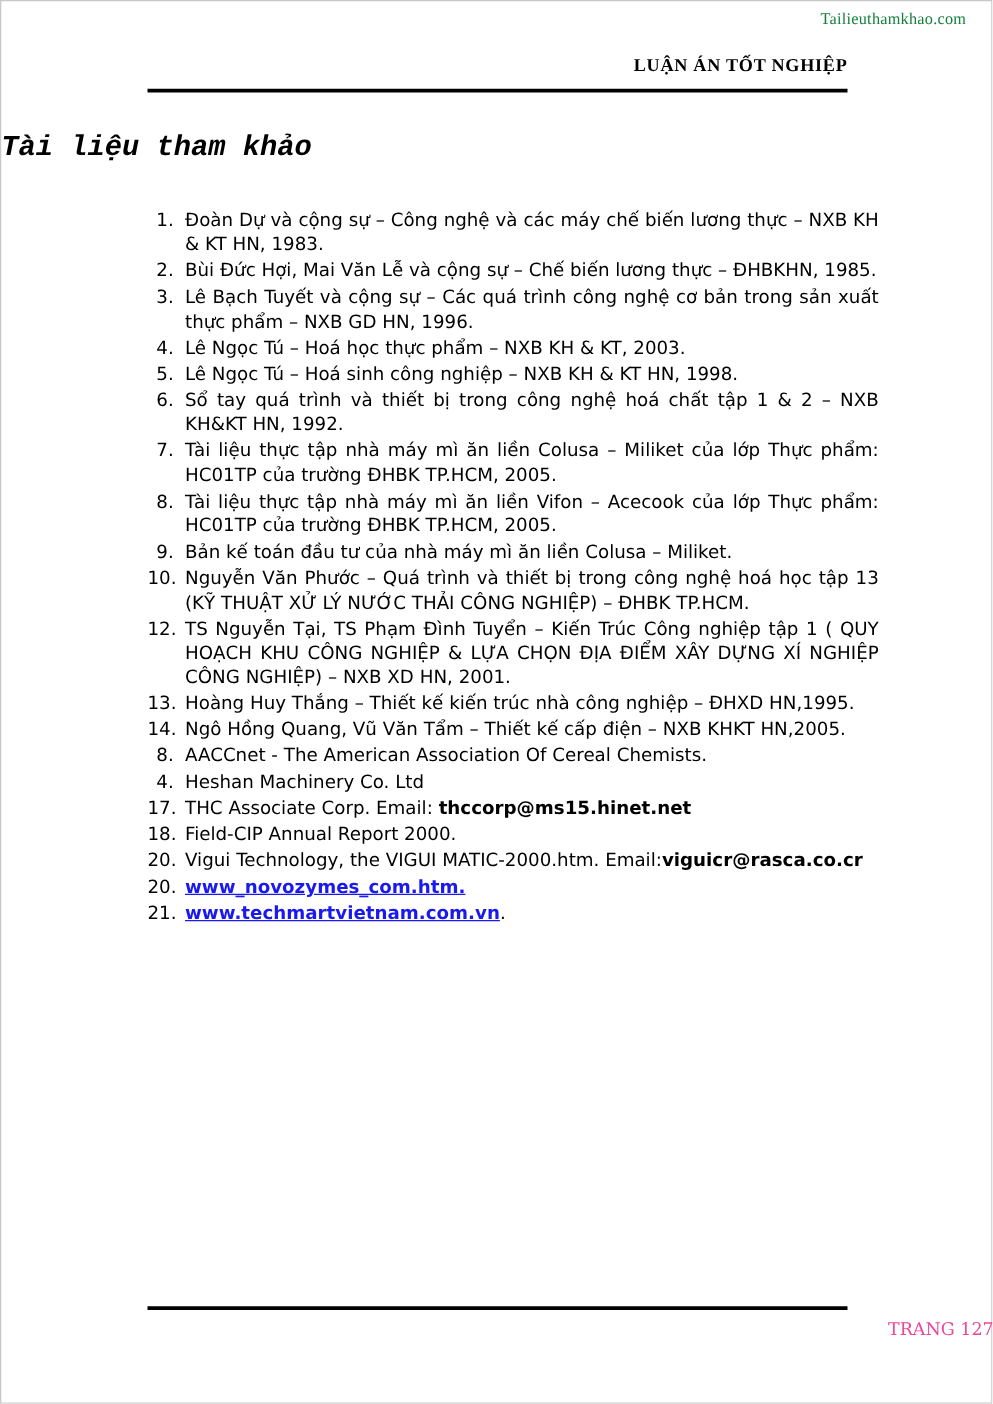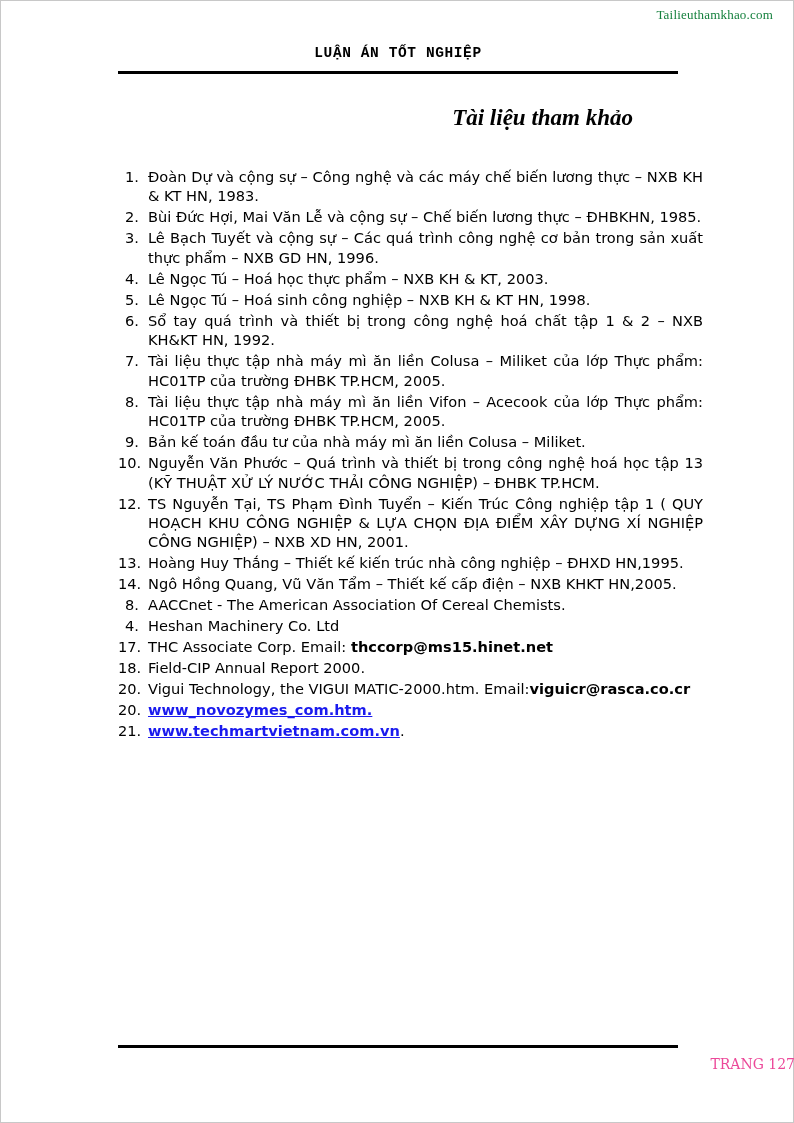--- a/index.html
+++ b/index.html
@@ -31,43 +31,43 @@
     font-size: 13px;
     color: #15803d;
     letter-spacing: 0.2px;
   }
   .header {
     position: absolute;
     left: 117px;
     top: 44px;
     width: 560px;
     display: flex;
-    justify-content: center;
+    justify-content: flex-end;
     align-items: baseline;
-    font-family: Liberation Mono, monospace;
+    font-family: Liberation Serif, serif;
     font-weight: bold;
     font-size: 14.5px;
     letter-spacing: 0.6px;
     color: #000;
   }
   .header-rule {
     position: absolute;
     left: 117px;
     top: 70px;
     width: 560px;
     height: 3px;
     background: #000;
   }
   .title {
     position: absolute;
     left: 0;
     top: 104px;
     width: 632px;
-    text-align: right;
-    font-family: Liberation Serif, serif;
+    text-align: left;
+    font-family: Liberation Mono, monospace;
     font-style: italic;
     font-weight: bold;
     font-size: 23px;
     color: #000;
   }
   .refs {
     position: absolute;
     left: 117px;
     top: 166px;
     width: 585px;

